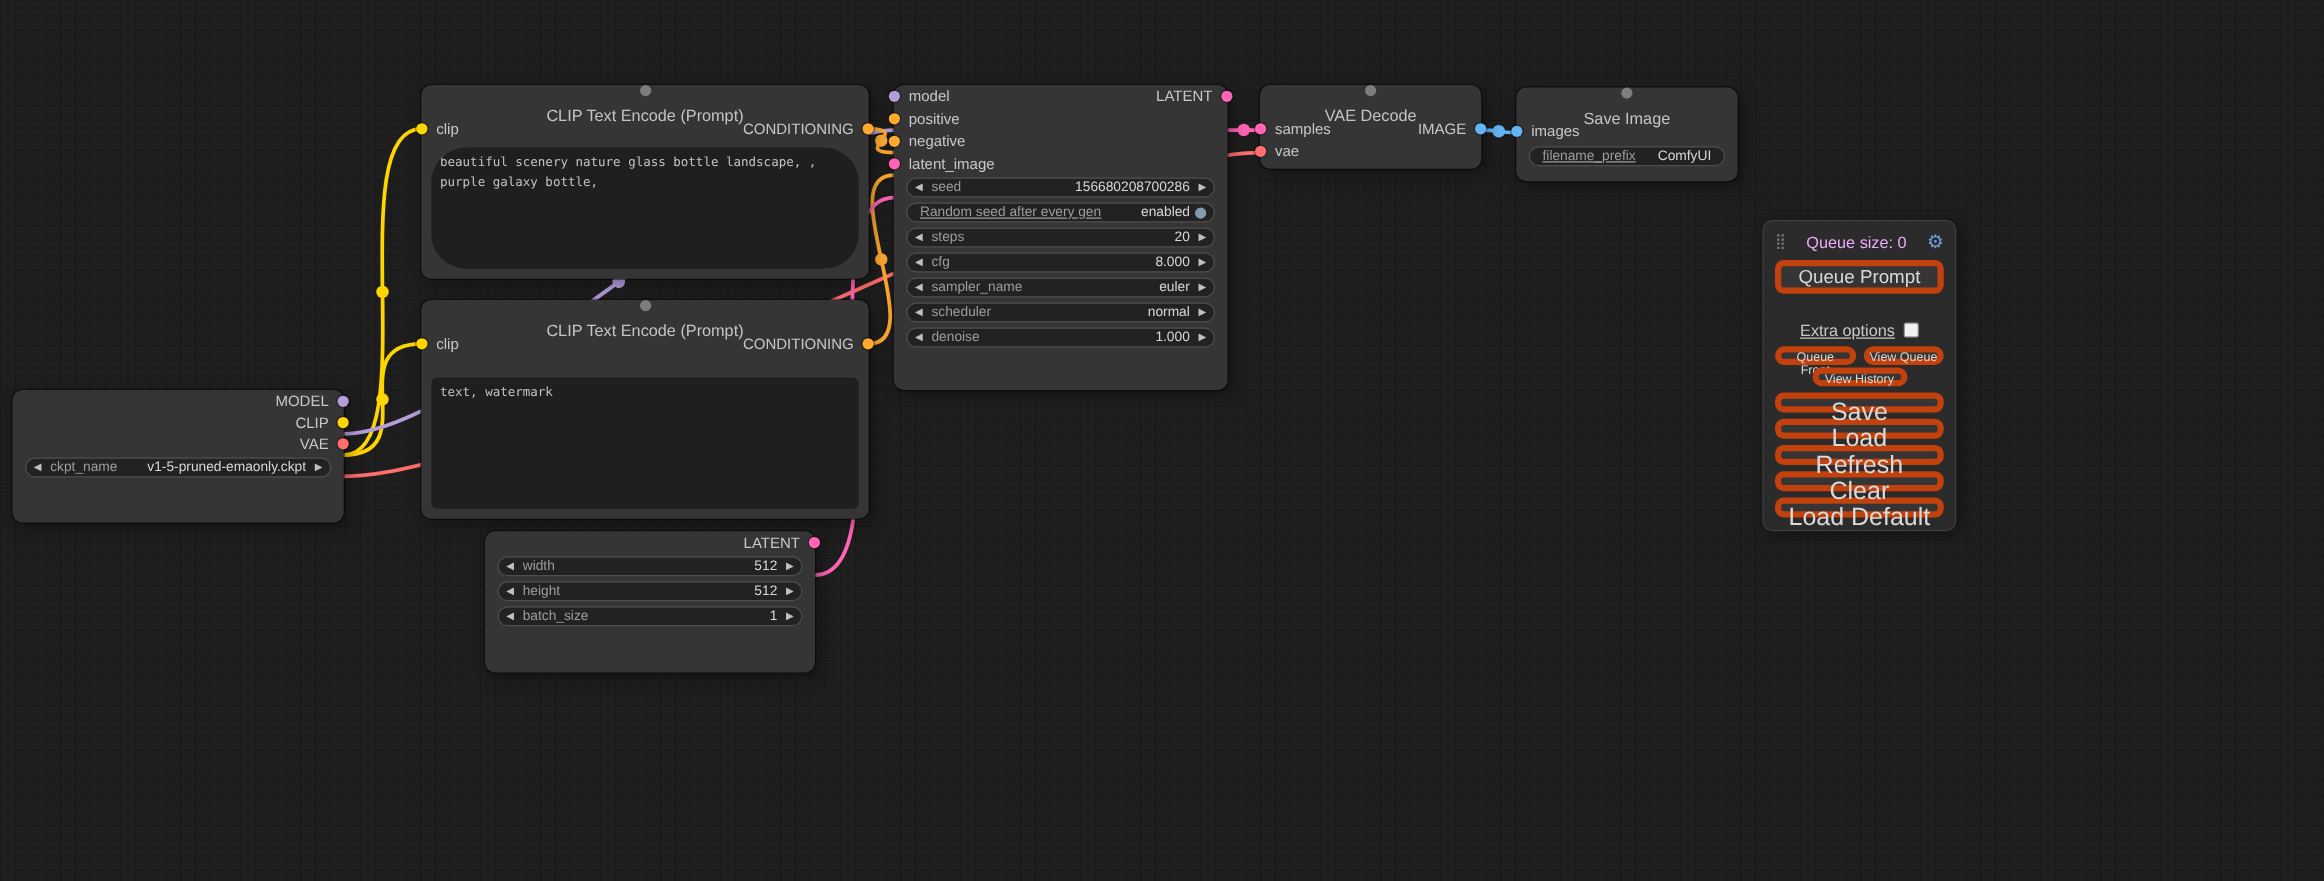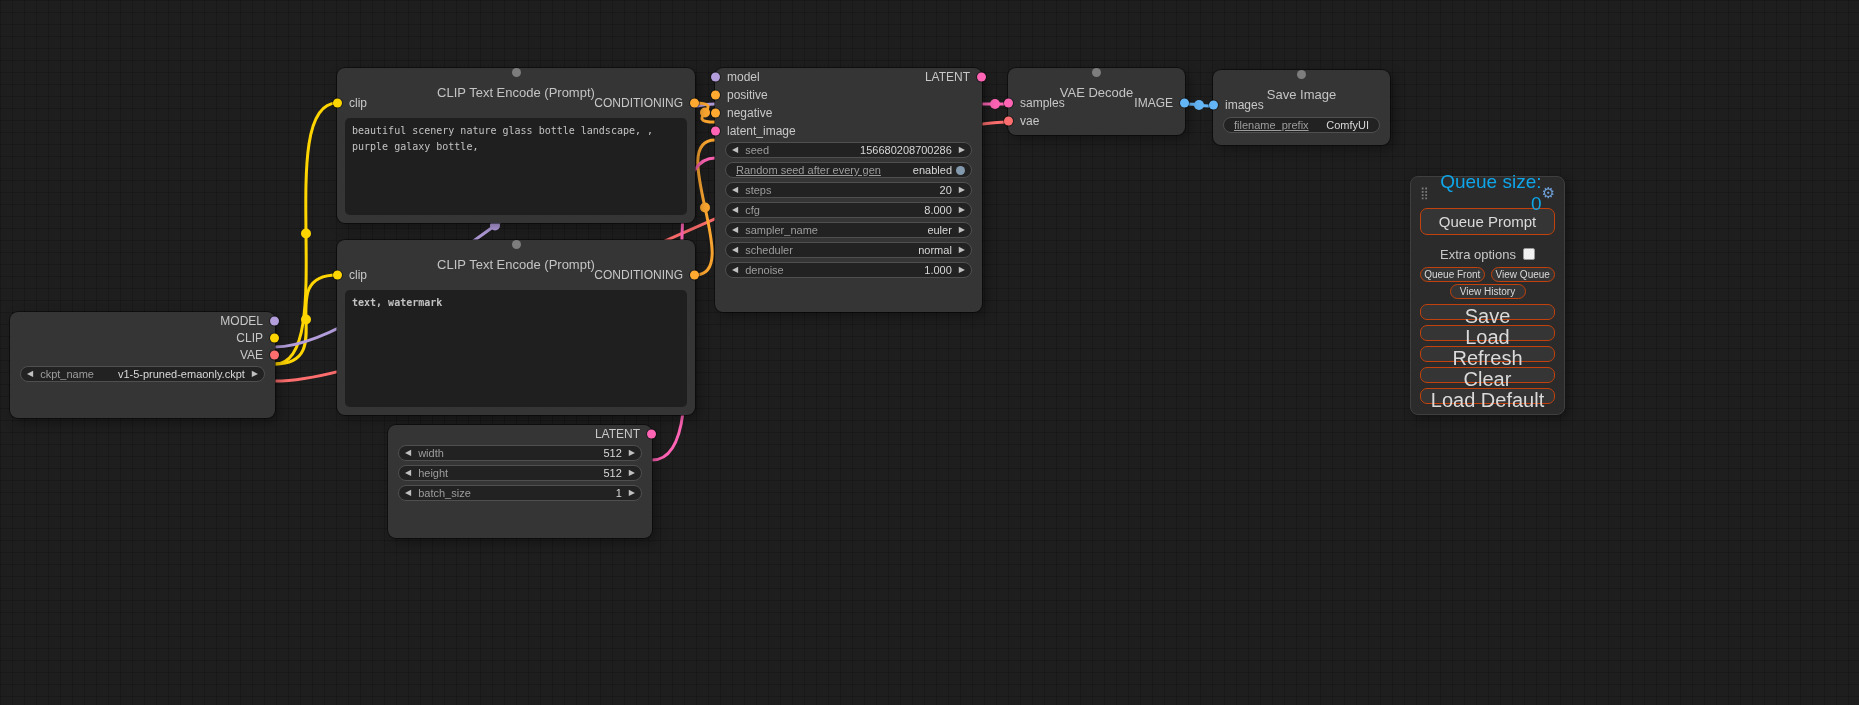--- a/index.html
+++ b/index.html
@@ -52,25 +52,25 @@
     line-height: 1.55; color: #c3c3c3; white-space: pre-wrap; overflow: hidden; cursor: text;
   }
 
   #queue-panel {
     position: absolute; left: 1410px; top: 176px; width: 155px; z-index: 3;
     background: #2b2b2b; border: 1px solid #3f3f3f; border-radius: 8px;
     padding: 6px 9px 10px; box-shadow: 3px 3px 10px rgba(0,0,0,0.4); color: #ccc;
   }
   .qheader { display: flex; align-items: center; height: 20px; }
   .drag-handle { color: #7a7a7a; font-size: 12px; cursor: grab; }
-  .qsize { flex: 1; text-align: right; font-size: 19px; color: #0ea5e9; }
+  .qsize { flex: 1; text-align: center; font-size: 13px; color: #f0abfc; }
   .gear { color: #6f9fd8; font-size: 15px; cursor: pointer; }
-  button { font-family: inherit; background: #353535; border: 1px solid #c2410c; border-radius: 7px; color: #dadada; cursor: pointer; display: block; }
+  button { font-family: inherit; background: #353535; border: 5px solid #c2410c; border-radius: 7px; color: #dadada; cursor: pointer; display: block; }
   button.qp { width: 100%; height: 27px; font-size: 15px; margin-top: 5px; }
-  .extra { display: flex; align-items: center; justify-content: center; gap: 7px; height: 22px; font-size: 13px; color: #c8c8c8; margin-top: 8px; }
+  .extra { display: flex; align-items: center; justify-content: center; gap: 7px; height: 22px; font-size: 13px; color: #c8c8c8; margin-top: 18px; text-decoration: underline; }
   .checkbox { width: 12px; height: 12px; background: #f2f2f2; border: 1px solid #9a9a9a; border-radius: 2px; cursor: pointer; }
   .qrow { display: flex; gap: 6px; margin-top: 2px; }
   .qrow.center { justify-content: center; }
   button.small { flex: 1; height: 15px; font-size: 10px; border-radius: 9px; padding: 0; line-height: 1; }
   .qrow.center button.small { flex: 0 0 76px; }
   button.big { width: 100%; height: 16px; font-size: 20px; margin-top: 5px; }
 </style>
 </head>
 <body>
 
@@ -101,36 +101,36 @@
       <span class="tdot"></span>
       <span>CLIP Text Encode (Prompt)</span>
     </div>
     <div class="row h18">
       <span class="sdot in" style="background: rgb(255, 213, 0);"></span>
       <span>clip</span>
       <span class="fill"></span>
       <span class="outlabel">CONDITIONING</span>
       <span class="sdot out" style="background: rgb(255, 169, 49);"></span>
     </div>
-    <div class="prompt" style="top:50px;bottom:8px;">beautiful scenery nature glass bottle landscape, , purple galaxy bottle,</div>
+    <div class="prompt" style="top:50px;bottom:8px;border-radius:28px;">beautiful scenery nature glass bottle landscape, , purple galaxy bottle,</div>
   </div>
 
   <div class="node" style="left:337px;top:240px;width:358px;height:175px;">
     <div class="ntitle">
       <span class="tdot"></span>
       <span>CLIP Text Encode (Prompt)</span>
     </div>
     <div class="row h18">
       <span class="sdot in" style="background: rgb(255, 213, 0);"></span>
       <span>clip</span>
       <span class="fill"></span>
       <span class="outlabel">CONDITIONING</span>
       <span class="sdot out" style="background: rgb(255, 169, 49);"></span>
     </div>
-    <div class="prompt" style="top:50px;bottom:8px;font-weight:bold;">text, watermark</div>
+    <div class="prompt" style="top:62px;bottom:8px;">text, watermark</div>
   </div>
 
   <div class="node" style="left:10px;top:312px;width:265px;height:106px;">
     <div class="row h17">
       <span class="fill"></span>
       <span class="outlabel">MODEL</span>
       <span class="sdot out" style="background: rgb(179, 157, 219);"></span>
     </div>
     <div class="row h17">
       <span class="fill"></span>

